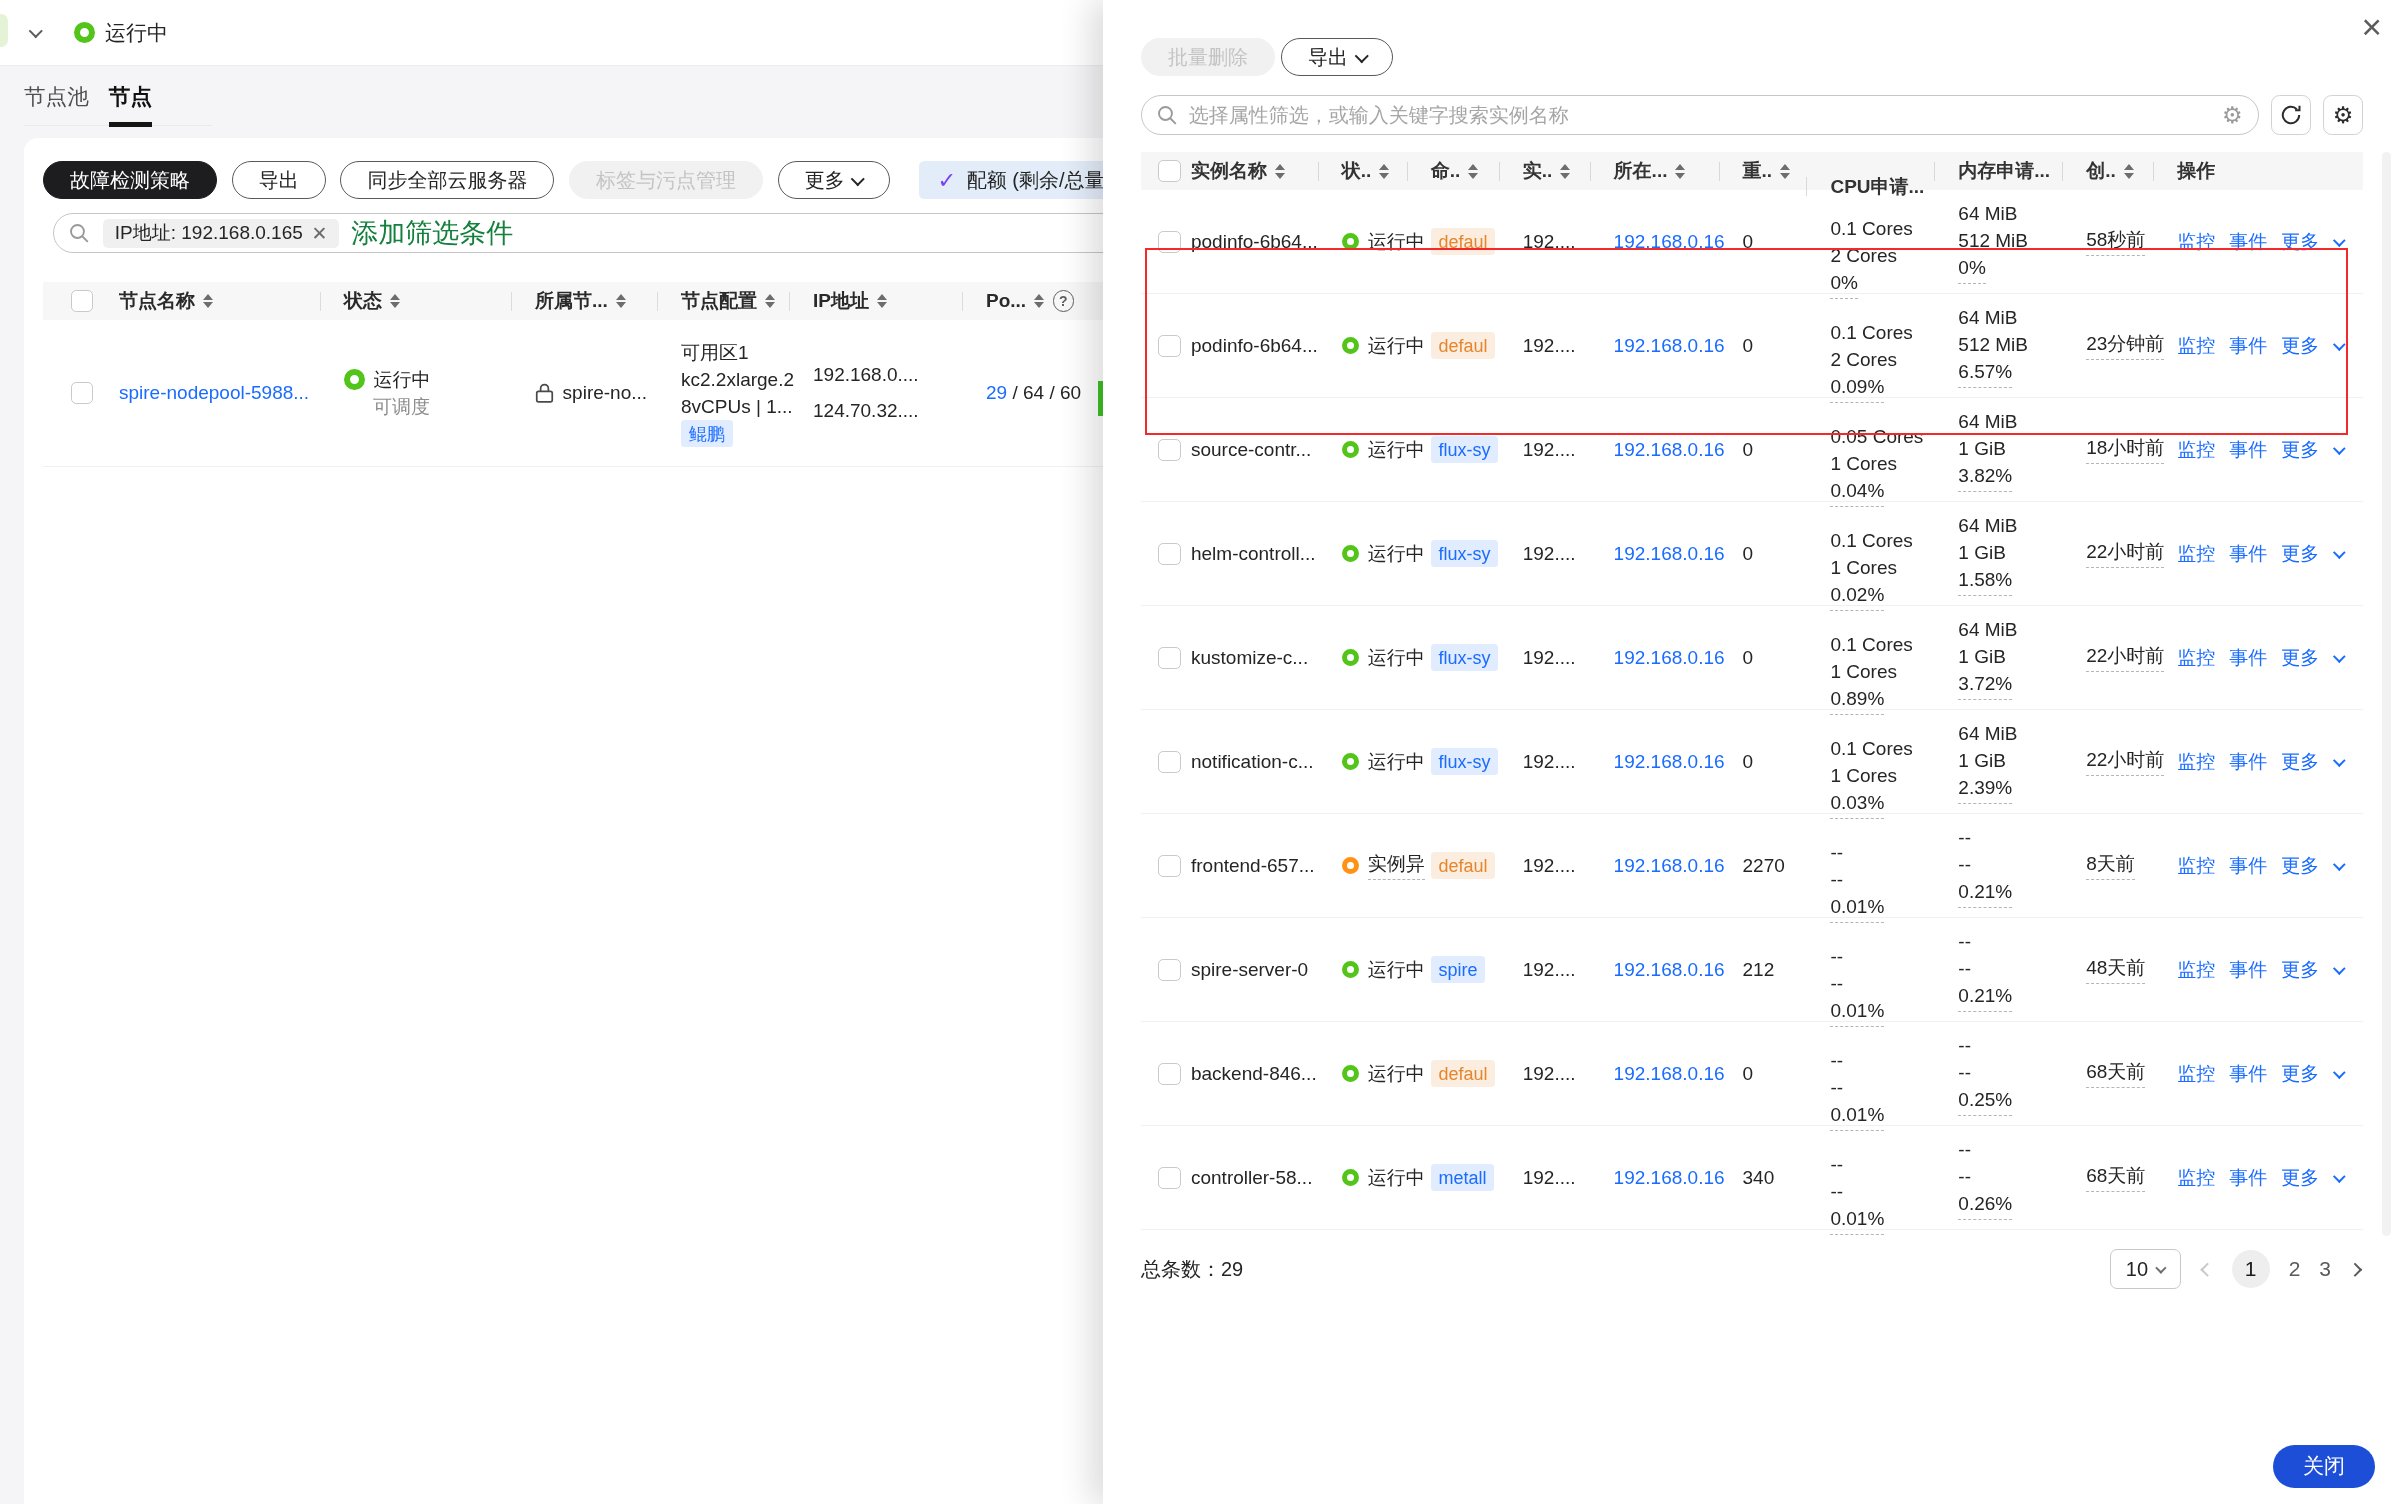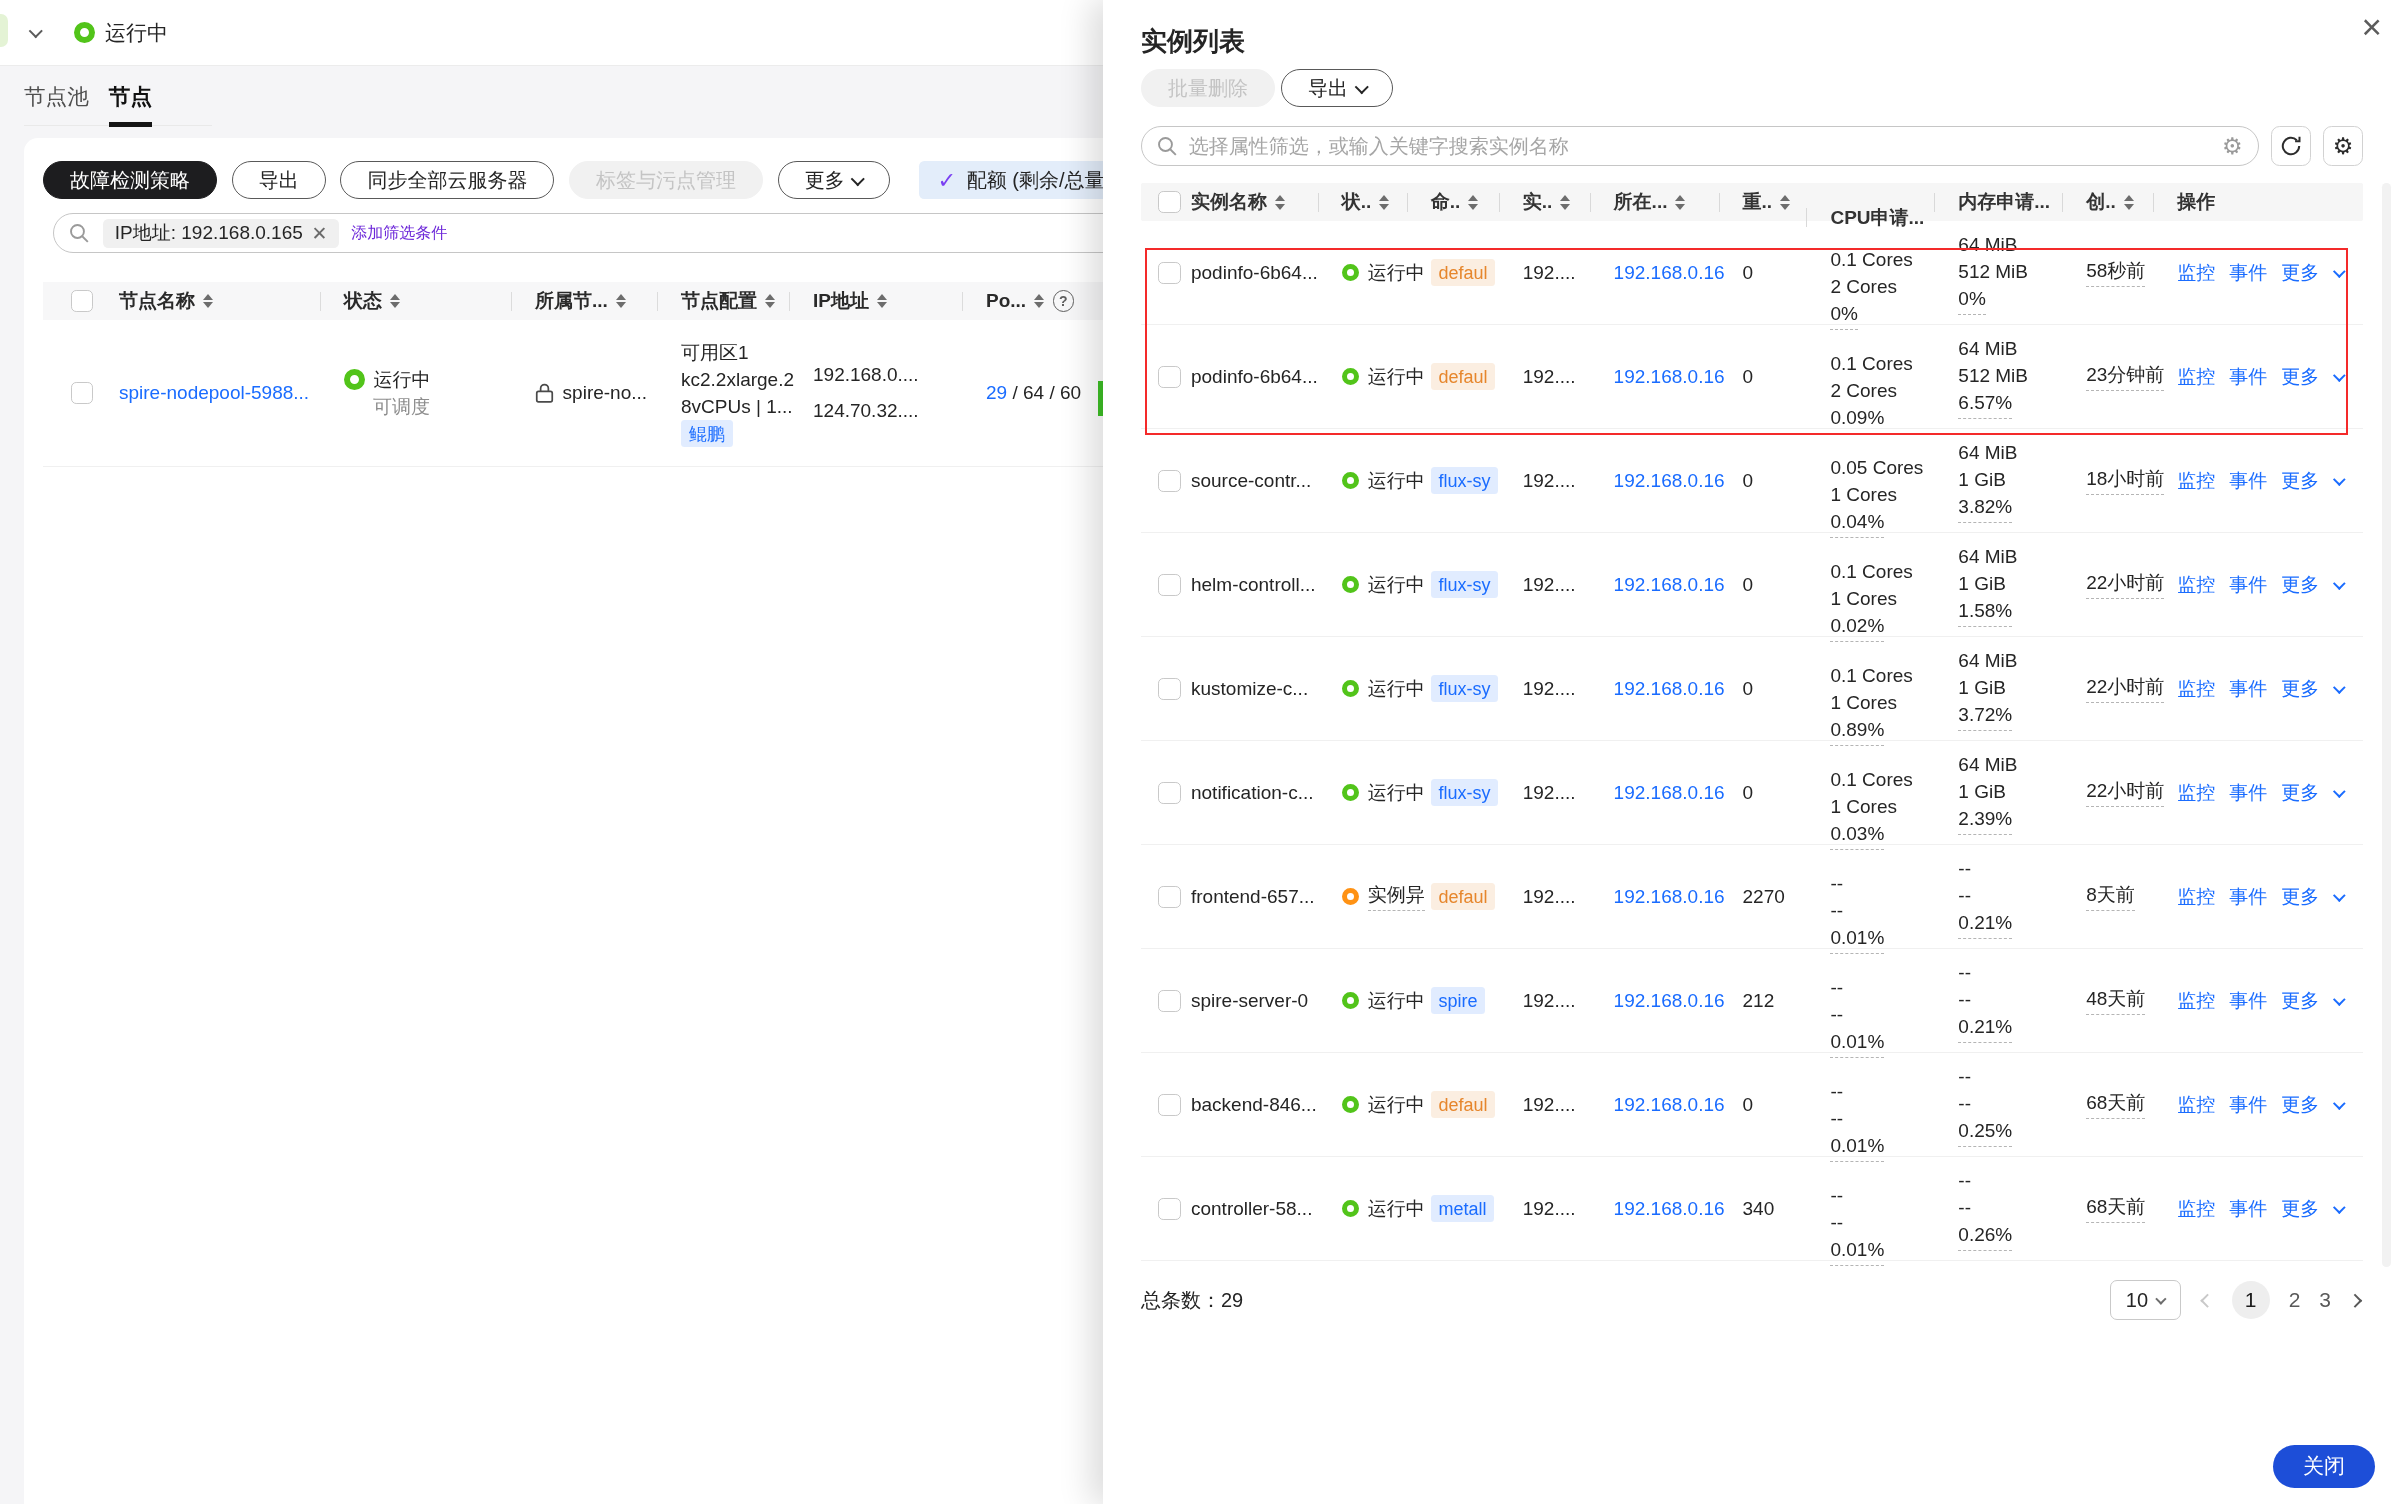--- a/index.html
+++ b/index.html
@@ -39,21 +39,21 @@
   .btn .chev { margin-left:8.6px; }
   .quota-chip { height:38px; margin-left:14px; display:inline-flex; align-items:center; gap:10.4px;
     background:#e3edfa; border-radius:5.2px; padding:0 19px; font-size:20px; width:363px; white-space:nowrap; overflow:hidden; }
   .quota-chip .check { color:#7a3ff2; font-weight:700; font-size:22.4px; }
 
   .filterbar { margin-top:14px; margin-left:10.4px; width:1208px; height:40px; border:1.7px solid #c6c6c6;
     border-radius:20px; display:flex; align-items:center; padding:0 14px; gap:12px; background:#fff; }
   .filter-tag { background:#f0f0f0; border-radius:5.2px; height:29px; display:inline-flex; align-items:center;
     gap:8.6px; padding:0 12px; font-size:19px; white-space:nowrap; }
   .filter-tag .x { color:#6b6b6b; font-size:19px; }
-  .placeholder { color:#6d28d9; font-size:16px; white-space:nowrap;font-family:Liberation Serif, serif; }
+  .placeholder { color:#15803d; font-size:27px; white-space:nowrap;font-family:Liberation Serif, serif; }
 
   
   .ntable { margin-top:29px; margin-left:0; }
   .nhead { display:flex; align-items:center; height:38px; background:#f7f7f8; font-size:19px; font-weight:700; color:#2a2a2a; }
   .nrow { display:flex; align-items:center; min-height:147px; border-bottom:0.9px solid #f0f0f0; font-size:19px; }
   .ncell { position:relative; white-space:nowrap; display:flex; align-items:center; }
   .n0{width:76px; padding-left:28px;} .n1{width:225px;} .n2{width:191px;} .n3{width:146px;}
   .n4{width:132px;} .n5{width:173px;} .n6{width:142px;}
   .nhead .ncell.div::before { content:""; position:absolute; left:-24px; width:0.9px; height:19px; background:#dcdcdc; }
   .checkbox { width:22.4px; height:22.4px; border:1.7px solid #c9c9c9; border-radius:5.2px; background:#fff; flex:0 0 auto; }
@@ -261,21 +261,20 @@
           <span style="white-space:pre;"> / 64 / 60</span>
         </div>
       </div>
     </div>
     <div class="green-bar"></div>
   </div>
 </div>
 
 <div class="drawer">
   <span class="drawer-close">×</span>
-  <h2 class="drawer-title">实例列表</h2>
 
   <div class="drawer-btns">
     <button class="btn disabled">批量删除</button>
     <button class="btn">
       <span>导出</span>
       <span class="chev"></span>
     </button>
   </div>
 
   <div class="searchrow">

